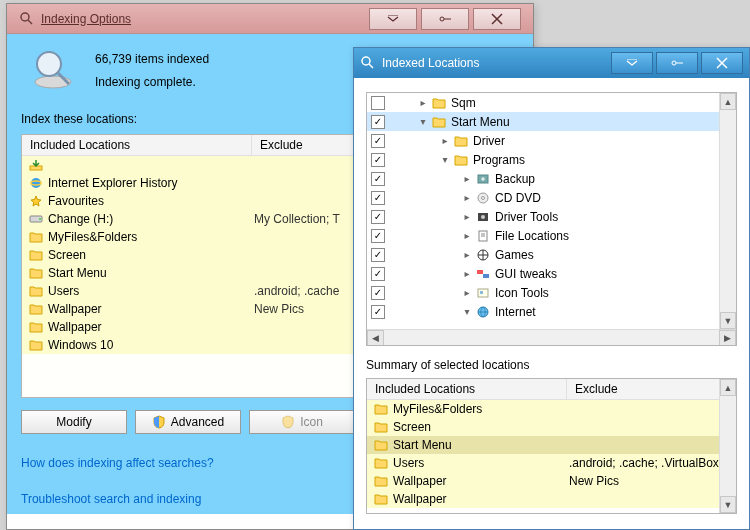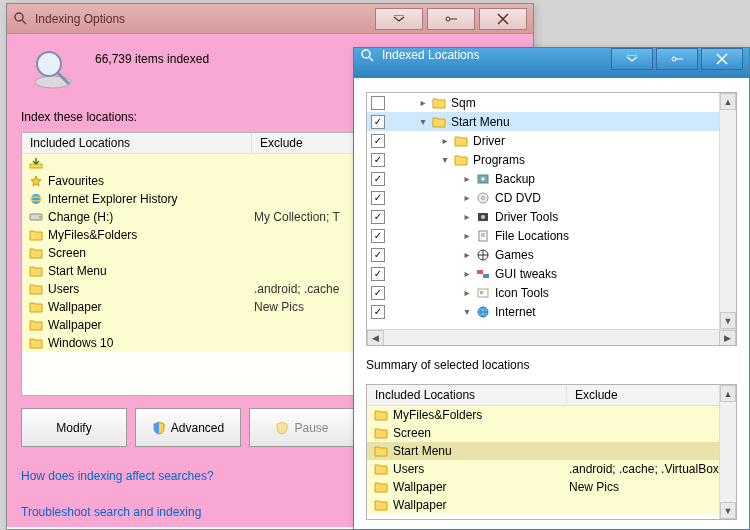--- a/index.html
+++ b/index.html
@@ -1,73 +1,73 @@
 <!DOCTYPE html>
 <html><head>
 <meta charset="utf-8">
 <style>
 * { box-sizing: border-box; margin: 0; padding: 0; font-family: "Segoe UI", Tahoma, sans-serif; font-size: 12px; }
 body { width: 750px; height: 530px; background: #d4d4d4; position: relative; overflow: hidden; }
 
 
 .win-options { position: absolute; left: 6px; top: 3px; width: 528px; height: 527px; background: #fff; border: 1px solid #8a8a8a; box-shadow: 2px 2px 8px rgba(0,0,0,.15); }
-.title-opts { height: 30px; background: linear-gradient(to bottom,#e5b3b3,#d69a9a); border-bottom: 1px solid #bb8f8f; display: flex; align-items: center; padding: 0 6px; color: #5b2c2c; }
+.title-opts { height: 30px; background: linear-gradient(to bottom,#e5b3b3,#d69a9a); border-bottom: 1px solid #bb8f8f; display: flex; align-items: center; padding: 0 12px; color: #5b2c2c; text-decoration: underline; }
 .title-opts .t-icon { width: 16px; height: 16px; margin-right: 6px; }
 .title-opts .t-text { flex: 1; font-size: 12px; }
 .title-opts .t-btn { width: 48px; height: 22px; margin-left: 4px; border: 1px solid #aa7b7b; background: linear-gradient(#f5e4e4,#e4c8c8); display: flex; align-items: center; justify-content: center; cursor: default; }
 .title-opts .t-btn.close { width: 48px; }
 
-.body-opts { padding: 12px 14px 8px 14px; background: #f9a8d4; }
+.body-opts { padding: 12px 14px 8px 14px; background: #7dd3fc; }
 .status-row { display: flex; align-items: flex-start; margin-bottom: 18px; }
 .status-row .big-icon { width: 46px; height: 46px; margin-right: 18px; margin-left: 10px; }
 .status-row .txts { padding-top: 2px; line-height: 1.9; }
 
 .section-label { margin: 6px 0 8px 0; }
 
 .loc-panel { border: 1px solid #b5b5b5; height: 264px; background: #fffffc; }
 .loc-head { display: flex; background: #f4f4f4; border-bottom: 1px solid #e0e0e0; }
 .loc-head div { padding: 3px 8px; }
 .loc-head .c1 { width: 230px; border-right: 1px solid #e0e0e0; }
 .loc-body { background: #fcfccf; }
 .loc-row { display: flex; align-items: center; height: 18px; padding: 0 6px; }
 .loc-row .ico { width: 16px; height: 14px; margin-right: 4px; display: flex; align-items: center; justify-content: center; }
 .loc-row .name { width: 206px; }
 .loc-row .excl { flex: 1; color: #333; }
 
 .btn-row { display: flex; gap: 8px; margin-top: 12px; }
-.btn { min-width: 106px; height: 39px; border: 1px solid #9a9a9a; background: linear-gradient(#fdfdfd,#e8e8e8); display: flex; align-items: center; justify-content: center; gap: 5px; cursor: default; padding: 0 10px; }
+.btn { min-width: 106px; height: 24px; border: 1px solid #9a9a9a; background: linear-gradient(#fdfdfd,#e8e8e8); display: flex; align-items: center; justify-content: center; gap: 5px; cursor: default; padding: 0 10px; }
 .btn.disabled { color: #8a8a8a; }
 
 .link-row { color: #0066cc; margin-top: 22px; cursor: pointer; }
 .link-row.gap { }
 
 
 .win-loc { position: absolute; left: 353px; top: 47px; width: 397px; height: 483px; background: #fff; border: 1px solid #4a7fb0; box-shadow: 2px 2px 8px rgba(0,0,0,.2); }
-.title-loc { height: 30px; background: linear-gradient(to bottom,#4fa9e0,#2f83c0); display: flex; align-items: flex-start; padding: 0 6px; color: #fff; }
+.title-loc { height: 30px; background: linear-gradient(to bottom,#4fa9e0,#2f83c0); display: flex; align-items: center; padding: 0 6px; color: #fff; }
 .title-loc .t-icon { width: 16px; height: 16px; margin-right: 6px; }
 .title-loc .t-text { flex: 1; font-size: 12px; }
 .title-loc .t-btn { width: 42px; height: 22px; margin-left: 3px; border: 1px solid #2f6e9e; background: linear-gradient(#68bbef,#3a91ce); display: flex; align-items: center; justify-content: center; }
 
 .body-loc { padding: 10px 12px; }
 .tree-panel { border: 1px solid #b5b5b5; height: 254px; position: relative; overflow: hidden; }
 .tree-body { height: 236px; overflow: hidden; }
 .tree-row { display: flex; align-items: center; height: 19px; padding: 0 4px; }
 .tree-row.sel { background: #cde8ff; }
 .tree-row .cb { width: 14px; height: 14px; border: 1px solid #888; background: #fff; display: flex; align-items: center; justify-content: center; margin-right: 6px; font-size: 10px; line-height: 1; }
 .tree-row .indent { display: inline-block; }
 .tree-row .expander { width: 12px; text-align: center; color: #666; margin-right: 2px; font-size: 10px; }
 .tree-row .fico { width: 16px; height: 14px; margin-right: 4px; display: flex; align-items: center; justify-content: center; }
 .tree-hscroll { height: 17px; background: #f0f0f0; border-top: 1px solid #dcdcdc; display: flex; align-items: center; }
 .tree-hscroll .arrow { width: 17px; height: 17px; background: #e8e8e8; border: 1px solid #c8c8c8; display:flex;align-items:center;justify-content:center;font-size:9px;color:#555 }
 .tree-hscroll .track { flex: 1; background: #efefef; }
 .tree-vscroll { position: absolute; right: 0; top: 0; width: 17px; height: 236px; background: #f0f0f0; border-left: 1px solid #dcdcdc; display:flex;flex-direction:column; }
 .tree-vscroll .arrow { height: 17px; background: #e8e8e8; border: 1px solid #c8c8c8; display:flex;align-items:center;justify-content:center;font-size:9px;color:#555 }
 .tree-vscroll .track { flex:1;background:#efefef }
 
-.summary-label { margin-top: 12px; margin-bottom: 12px; }
+.summary-label { margin-top: 12px; margin-bottom: 6px; }
 .sum-panel { border: 1px solid #b5b5b5; height: 136px; position: relative; overflow: hidden; }
 .sum-head { display: flex; background: #f4f4f4; border-bottom: 1px solid #e0e0e0; }
 .sum-head div { padding: 3px 8px; }
 .sum-head .c1 { width: 200px; border-right:1px solid #e0e0e0; }
 .sum-body { background: #fcfccf; }
 .sum-row { display: flex; align-items: center; height: 18px; padding: 0 6px; }
 .sum-row .ico { width: 16px; height: 14px; margin-right: 4px; display:flex;align-items:center;justify-content:center; }
 .sum-row .name { width: 176px; }
 .sum-row.sel { background: #e8e3a8; }
 .sum-vscroll { position:absolute;right:0;top:0;width:17px;height:100%;background:#f0f0f0;border-left:1px solid #dcdcdc;display:flex;flex-direction:column; }
@@ -113,20 +113,21 @@
     <div class="status-row">
       <span class="big-icon">
         <svg viewBox="0 0 46 46">
             <ellipse cx="22" cy="36" rx="18" ry="6" fill="#d9d9d9" stroke="#a8a8a8"></ellipse>
             <circle cx="18" cy="18" r="12" fill="#e8f0f8" stroke="#7a94b0" stroke-width="2"></circle>
             <line x1="27" y1="27" x2="38" y2="38" stroke="#7a94b0" stroke-width="3"></line>
           </svg>
       </span>
       <div class="txts">
         <div>66,739 items indexed</div>
+        <div>Indexing complete.</div>
       </div>
     </div>
 
     <div class="section-label">Index these locations:</div>
 
     <div class="loc-panel">
       <div class="loc-head">
         <div class="c1">Included Locations</div>
         <div class="c2">Exclude</div>
       </div>
@@ -136,34 +137,34 @@
               <svg width="14" height="12">
                 <rect x="1" y="7" width="12" height="4" fill="#ffd869" stroke="#d4a600"></rect>
                 <path d="M7 1v5M4 4l3 3 3-3" fill="none" stroke="#2a8a2a" stroke-width="1.5"></path>
               </svg>
             </span>
             <span class="excl"></span>
           </div>
           <div class="loc-row">
             <span class="ico">
               <svg width="14" height="12">
-                <path d="M7 1l1.5 3.5L12 5l-2.7 2.3L10 11 7 9 4 11l.7-3.7L2 5l3.5-.5z" fill="#ffcc33" stroke="#cc9a00"></path>
-              </svg>
-            </span>
-            <span class="name">Favourites</span>
-            <span class="excl"></span>
-          </div>
-          <div class="loc-row">
-            <span class="ico">
-              <svg width="14" height="12">
                 <circle cx="7" cy="6" r="5" fill="#3aa0e8"></circle>
                 <ellipse cx="7" cy="6" rx="5" ry="2" fill="none" stroke="#ffcc33" stroke-width="1.5"></ellipse>
               </svg>
             </span>
             <span class="name">Internet Explorer History</span>
+            <span class="excl"></span>
+          </div>
+          <div class="loc-row">
+            <span class="ico">
+              <svg width="14" height="12">
+                <path d="M7 1l1.5 3.5L12 5l-2.7 2.3L10 11 7 9 4 11l.7-3.7L2 5l3.5-.5z" fill="#ffcc33" stroke="#cc9a00"></path>
+              </svg>
+            </span>
+            <span class="name">Favourites</span>
             <span class="excl"></span>
           </div>
           <div class="loc-row">
             <span class="ico">
               <svg width="14" height="12">
                 <rect x="1" y="3" width="12" height="6" rx="1" fill="#d8d8d8" stroke="#888"></rect>
                 <circle cx="11" cy="6" r="1" fill="#4c4"></circle>
               </svg>
             </span>
             <span class="name">Change (H:)</span>
@@ -247,21 +248,21 @@
             </svg>
           </span>
         <span>Advanced</span>
       </div>
       <div class="btn disabled">
         <span>
             <svg width="14" height="14" opacity=".5">
               <path d="M7 1 L12 3 L12 7 Q12 12 7 13 Q2 12 2 7 L2 3 Z" fill="#ffd24c" stroke="#cc9a00"></path>
             </svg>
           </span>
-        <span>Pause</span>
+        <span>Icon</span>
       </div>
     </div>
 
     <div class="link-row">How does indexing affect searches?</div>
     <div class="link-row gap">Troubleshoot search and indexing</div>
   </div>
 </div>
 
 <div class="win-loc">
   <div class="title-loc">

